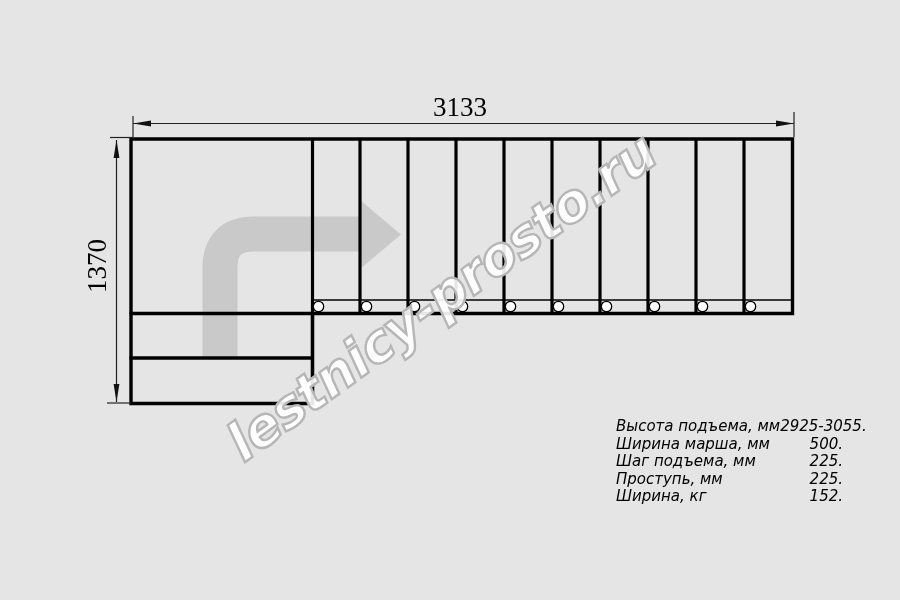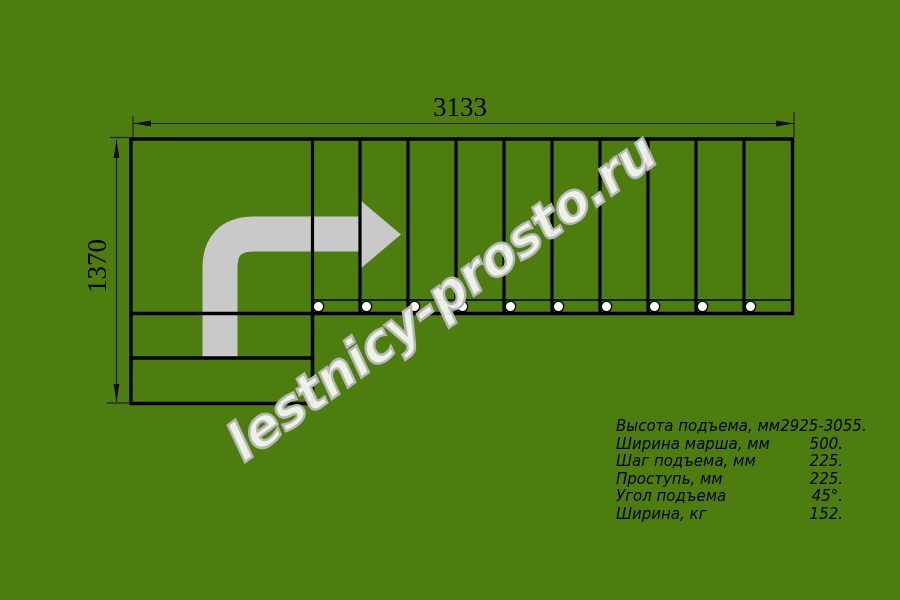--- a/index.html
+++ b/index.html
@@ -4,21 +4,21 @@
 <style>
   html, body {
     margin: 0;
     padding: 0;
     background: #ffffff;
   }
   .canvas {
     position: relative;
     width: 900px;
     height: 600px;
-    background: #4d7c0f;
+    background: #e5e5e5;
     overflow: hidden;
     font-family: "DejaVu Sans", sans-serif;
   }
   .drawing-svg {
     position: absolute;
     left: 0;
     top: 0;
   }
   .specs {
     position: absolute;
@@ -117,22 +117,18 @@
     </div>
     <div class="spec-row">
       <span class="spec-label">Шаг подъема, мм</span>
       <span class="spec-value">225.</span>
     </div>
     <div class="spec-row">
       <span class="spec-label">Проступь, мм</span>
       <span class="spec-value">225.</span>
     </div>
     <div class="spec-row">
-      <span class="spec-label">Угол подъема</span>
-      <span class="spec-value">45°.</span>
-    </div>
-    <div class="spec-row">
       <span class="spec-label">Ширина, кг</span>
       <span class="spec-value">152.</span>
     </div>
   </div>
 
 </div>
 
 </body></html>

